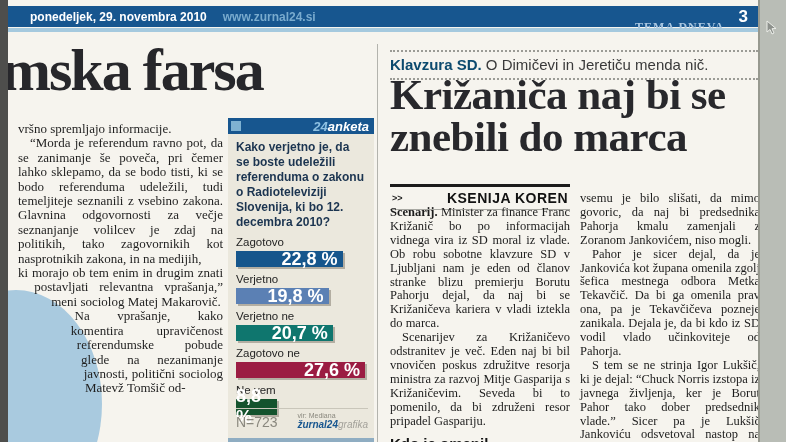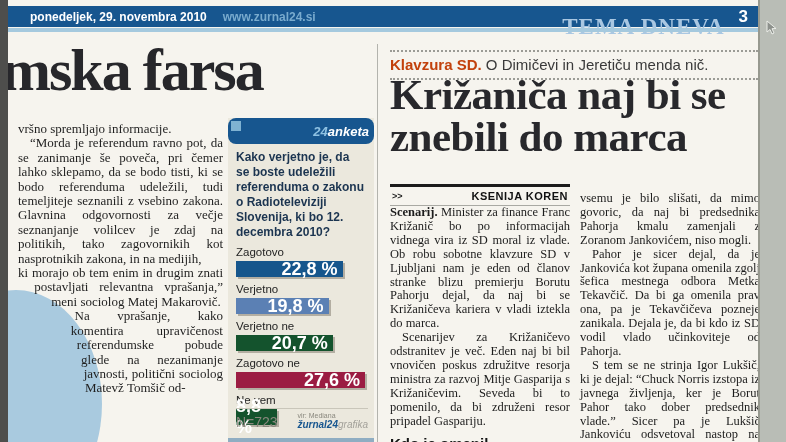--- a/index.html
+++ b/index.html
@@ -8,41 +8,41 @@
   .edge-left{position:absolute;left:0;top:0;width:8px;height:442px;background:#4e4e4c;}
   .paper{position:absolute;left:8px;top:0;width:750px;height:442px;background:#f6f4ee;overflow:hidden;}
   .paper-shadow{position:absolute;left:758px;top:0;width:2px;height:442px;background:#97998f;}
 
   
   .topbar{position:absolute;left:0;top:6px;width:750px;height:21px;background:#17568f;display:flex;align-items:center;}
   .topbar-underline{position:absolute;left:0;top:28px;width:750px;height:4px;background:#a5c9de;}
   .mh-date{margin-left:22px;color:#ffffff;font-weight:bold;font-size:12px;}
   .mh-url{margin-left:16px;color:#79abce;font-weight:bold;font-size:12px;}
   .mh-right{margin-left:auto;display:flex;align-items:center;}
-  .mh-section{color:#a9c7e2;font-family:"Liberation Serif","DejaVu Serif",serif;font-weight:bold;font-size:23px;letter-spacing:1px;margin-top:21px;}
+  .mh-section{color:#a9c7e2;font-family:"Liberation Serif","DejaVu Serif",serif;font-weight:bold;font-size:12px;letter-spacing:1px;margin-top:21px;}
   .mh-page{color:#ffffff;font-weight:bold;font-size:17px;margin-left:14px;margin-right:10px;}
 
   
   .headline-left{position:absolute;left:-7px;top:36px;font-family:"Liberation Serif","DejaVu Serif",serif;
     font-weight:bold;font-size:60px;color:#27272b;letter-spacing:-2px;white-space:nowrap;}
 
   
   .divider-v{position:absolute;left:369px;top:44px;width:1px;height:398px;background:#b3b3ad;}
 
   
   .left-col{position:absolute;left:10px;top:122px;width:205px;font-family:"Liberation Serif","DejaVu Serif",serif;
     font-size:13px;line-height:14.4px;color:#1f1f1f;text-align:justify;}
   .left-col p{margin:0;}
   .indent{text-indent:12px;}
   .blue-ellipse{position:absolute;left:-78px;top:290px;width:172px;height:228px;border-radius:50%;background:#a9cadf;}
   .wrap-float{float:left;width:88px;height:150px;shape-outside:ellipse(95px 120px at -28px 90%);}
 
   
   .anketa{position:absolute;left:220px;top:118px;width:146px;height:324px;background:#ebe8dd;}
-  .anketa-head{position:relative;height:26px;background:#17568f;display:flex;align-items:center;border-radius:8px;}
+  .anketa-head{position:relative;height:16px;background:#17568f;display:flex;align-items:center;}
   .anketa-sq{position:absolute;left:3px;top:3px;width:10px;height:10px;background:#7fb2d2;}
   .anketa-logo{margin-left:auto;margin-right:5px;font-size:13px;font-weight:bold;font-style:italic;color:#ffffff;}
   .anketa-logo .lg24{color:#8ec1e2;}
   .anketa-q{margin:6px 8px 2px 8px;font-size:12px;line-height:15px;font-weight:bold;color:#1b3450;}
   .anketa-bars{margin:0 9px 0 8px;}
   .bar-group{margin-top:6px;}
   .bar-label{font-size:11.5px;font-weight:normal;color:#242424;}
   .bar{height:16px;margin-top:3px;display:flex;align-items:center;justify-content:flex-end;
     color:#ffffff;font-size:18px;font-weight:bold;padding-right:5px;box-sizing:border-box;
     box-shadow:2px 2px 0 rgba(110,105,90,0.45);}
@@ -52,27 +52,27 @@
   .foot-right{text-align:left;}
   .foot-src{font-size:7px;color:#8a887e;}
   .foot-credit{font-size:10px;font-weight:bold;font-style:italic;}
   .foot-credit .c-blue{color:#17568f;}
   .foot-credit .c-grey{color:#a3a19a;font-weight:normal;}
   .anketa-bottomline{position:absolute;left:0;right:0;bottom:0;height:4px;background:#8fadc2;}
 
   
   .kicker{position:absolute;left:382px;top:50px;width:368px;border-top:2px dotted #9b9b95;border-bottom:2px dotted #9b9b95;
     padding:4px 0 5px 0;font-size:15px;color:#3a3a3a;}
-  .kicker .k-label{color:#c2410c;font-weight:bold;}
+  .kicker .k-label{color:#0c4a6e;font-weight:bold;}
   .headline-right{position:absolute;left:382px;top:74px;width:372px;font-family:"Liberation Serif","DejaVu Serif",serif;
     font-weight:bold;font-size:43px;line-height:42px;color:#28282c;letter-spacing:-0.5px;}
   .byline{position:absolute;left:382px;top:184px;width:180px;border-top:3px solid #1b1b1b;border-bottom:1px solid #a9a9a3;
     display:flex;justify-content:space-between;align-items:center;padding:3px 2px;box-sizing:border-box;}
   .byline .b-marks{font-size:9px;font-weight:bold;color:#222;}
-  .byline .b-author{font-size:11px;font-weight:bold;letter-spacing:0.5px;color:#111;}
+  .byline .b-author{font-size:14px;font-weight:bold;letter-spacing:0.5px;color:#111;}
   .art-col{position:absolute;width:180px;font-family:"Liberation Serif","DejaVu Serif",serif;
     font-size:12.5px;line-height:13.9px;color:#1c1c1c;text-align:justify;}
   .art-col p{margin:0;}
   .col1{left:382px;top:206px;}
   .col2{left:572px;top:192px;width:180px;}
   .lead{font-weight:bold;}
   .subhead{font-family:"Liberation Sans","DejaVu Sans",sans-serif;font-weight:bold;font-size:15px;
     color:#151515;margin:8px 0 3px 0 !important;text-align:left;}
 
   
@@ -120,21 +120,21 @@
           <div class="bar-group">
             <div class="bar-label">Zagotovo</div>
             <div class="bar" style="width: 82.6087%; background: rgb(22, 86, 140);">22,8 %</div>
           </div>
           <div class="bar-group">
             <div class="bar-label">Verjetno</div>
             <div class="bar" style="width: 71.7391%; background: rgb(91, 128, 180);">19,8 %</div>
           </div>
           <div class="bar-group">
             <div class="bar-label">Verjetno ne</div>
-            <div class="bar" style="width: 75%; background: #14532d;">20,7 %</div>
+            <div class="bar" style="width: 75%; background: #0f766e;">20,7 %</div>
           </div>
           <div class="bar-group">
             <div class="bar-label">Zagotovo ne</div>
             <div class="bar" style="width: 100%; background: rgb(155, 28, 66);">27,6 %</div>
           </div>
           <div class="bar-group">
             <div class="bar-label">Ne vem</div>
             <div class="bar" style="width: 31.8841%; background: #14532d;">8,8 %</div>
           </div>
         </div>

